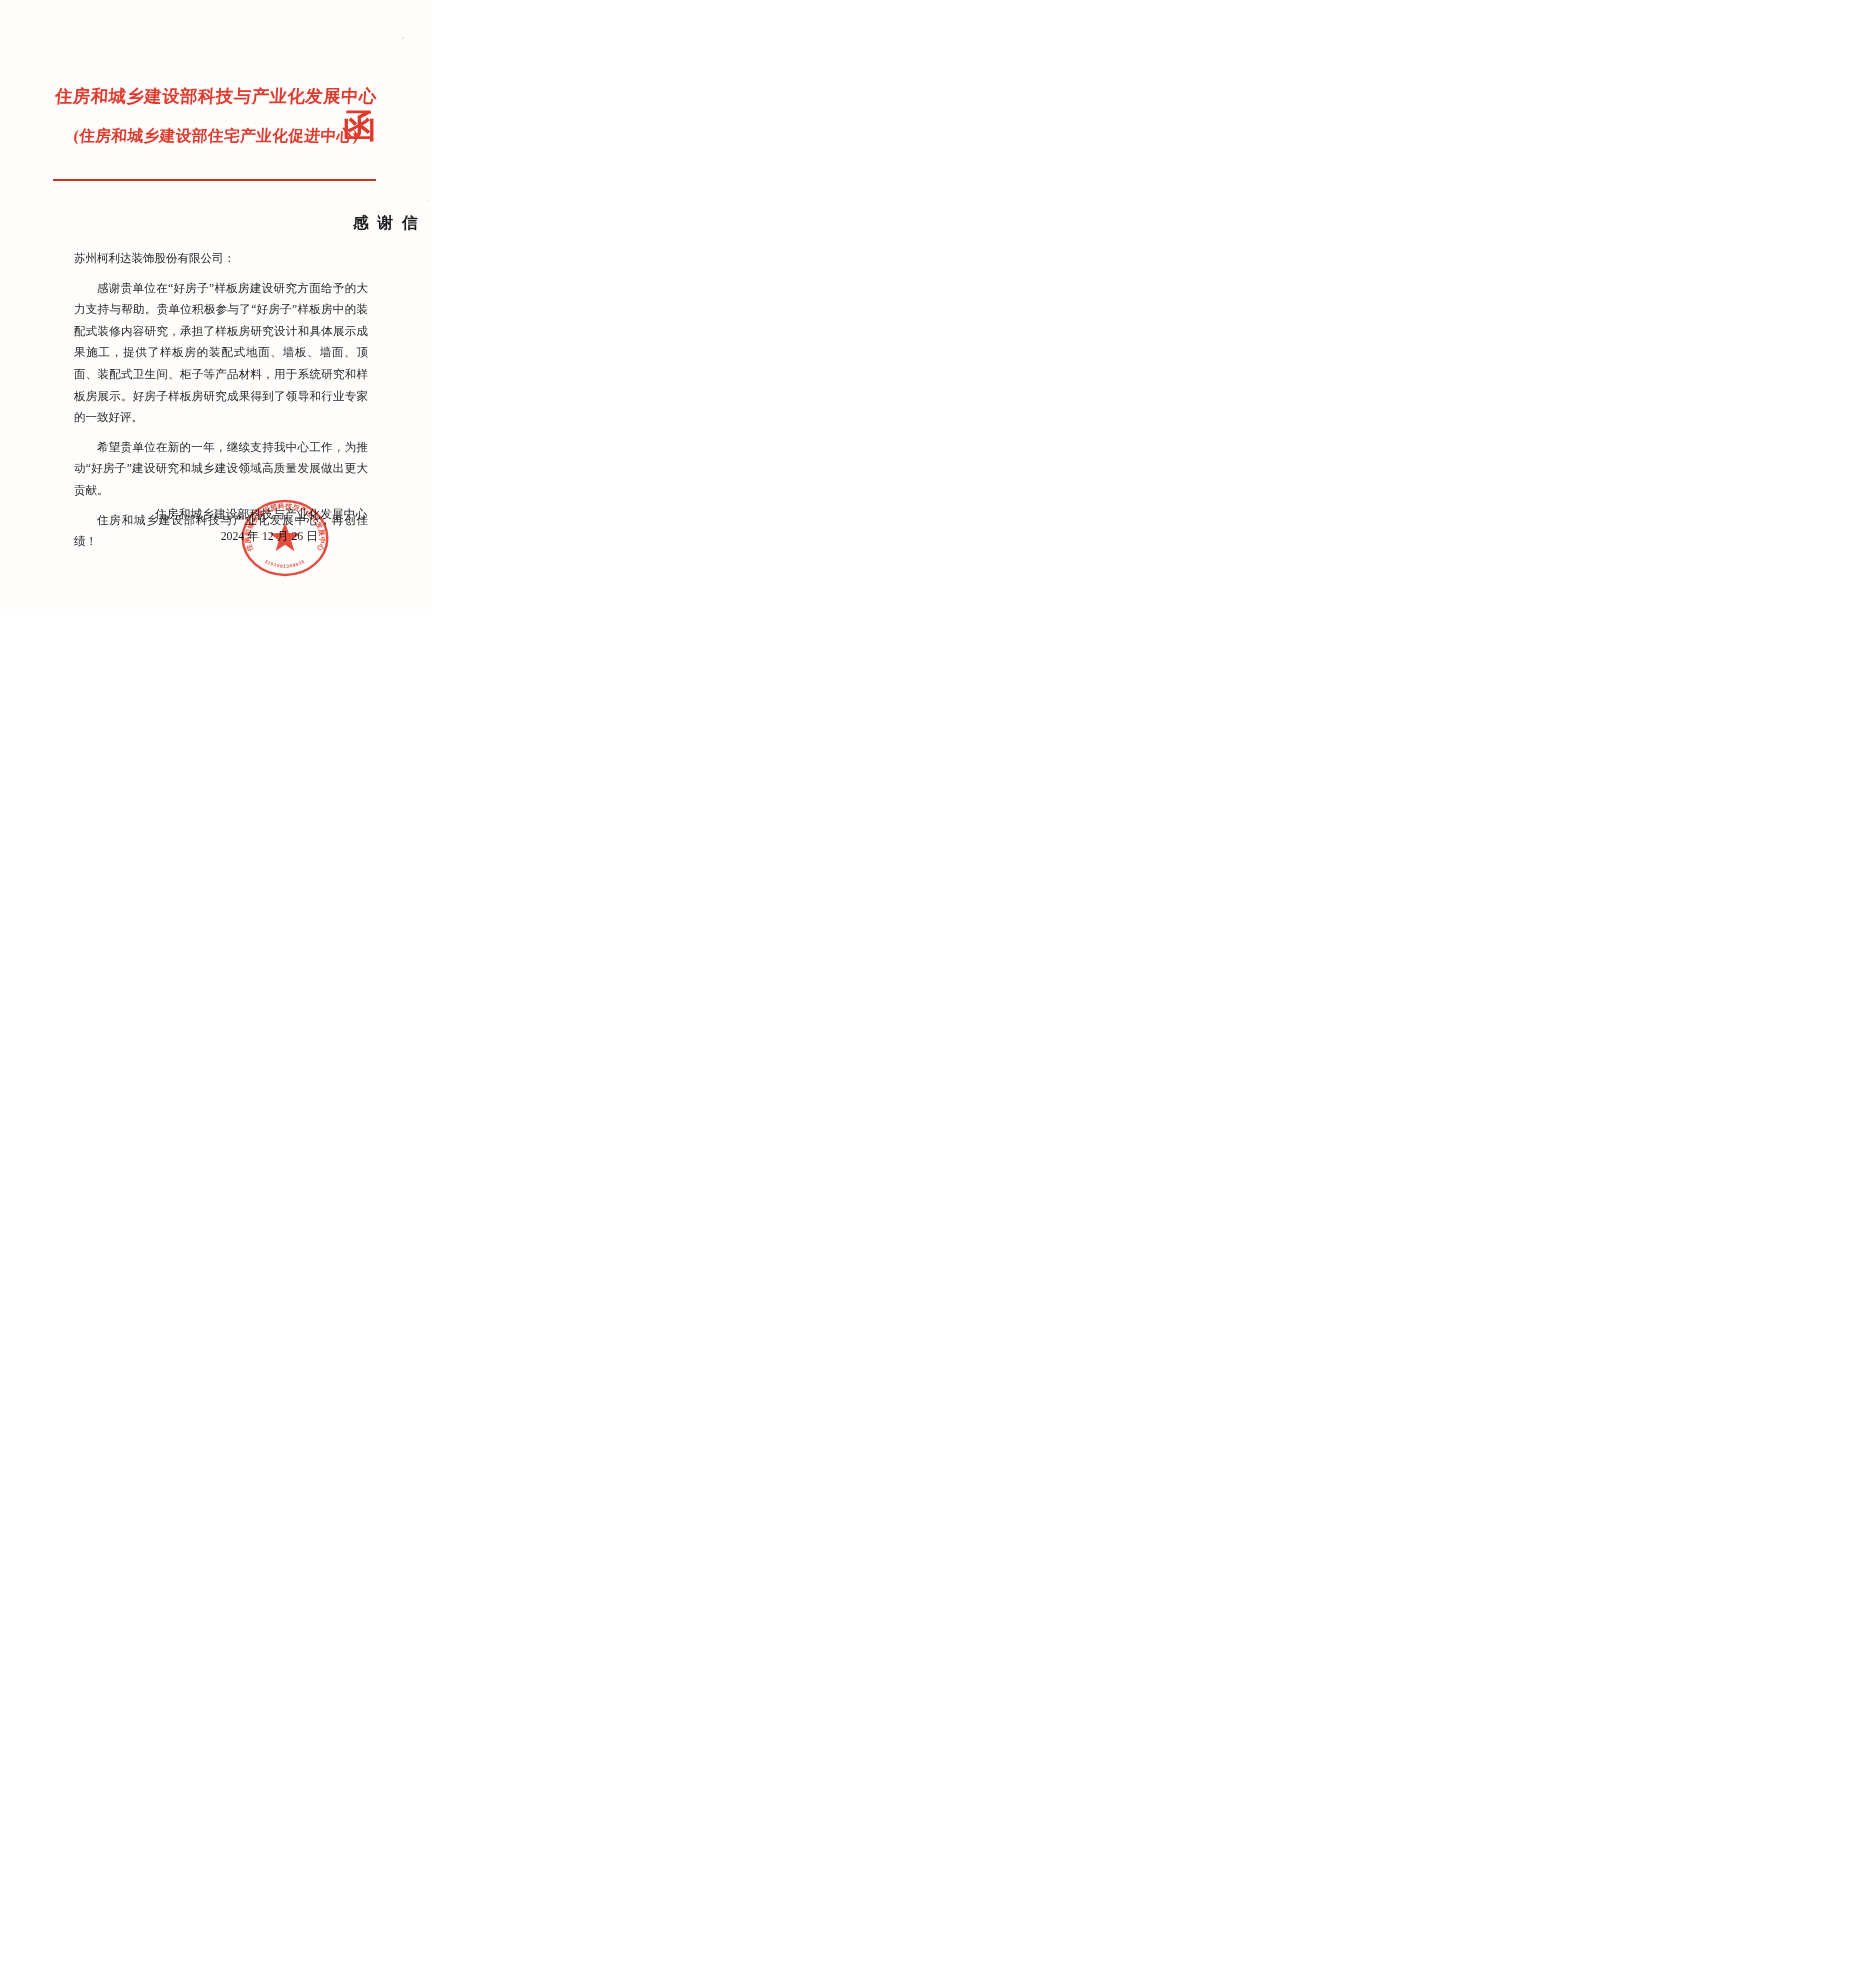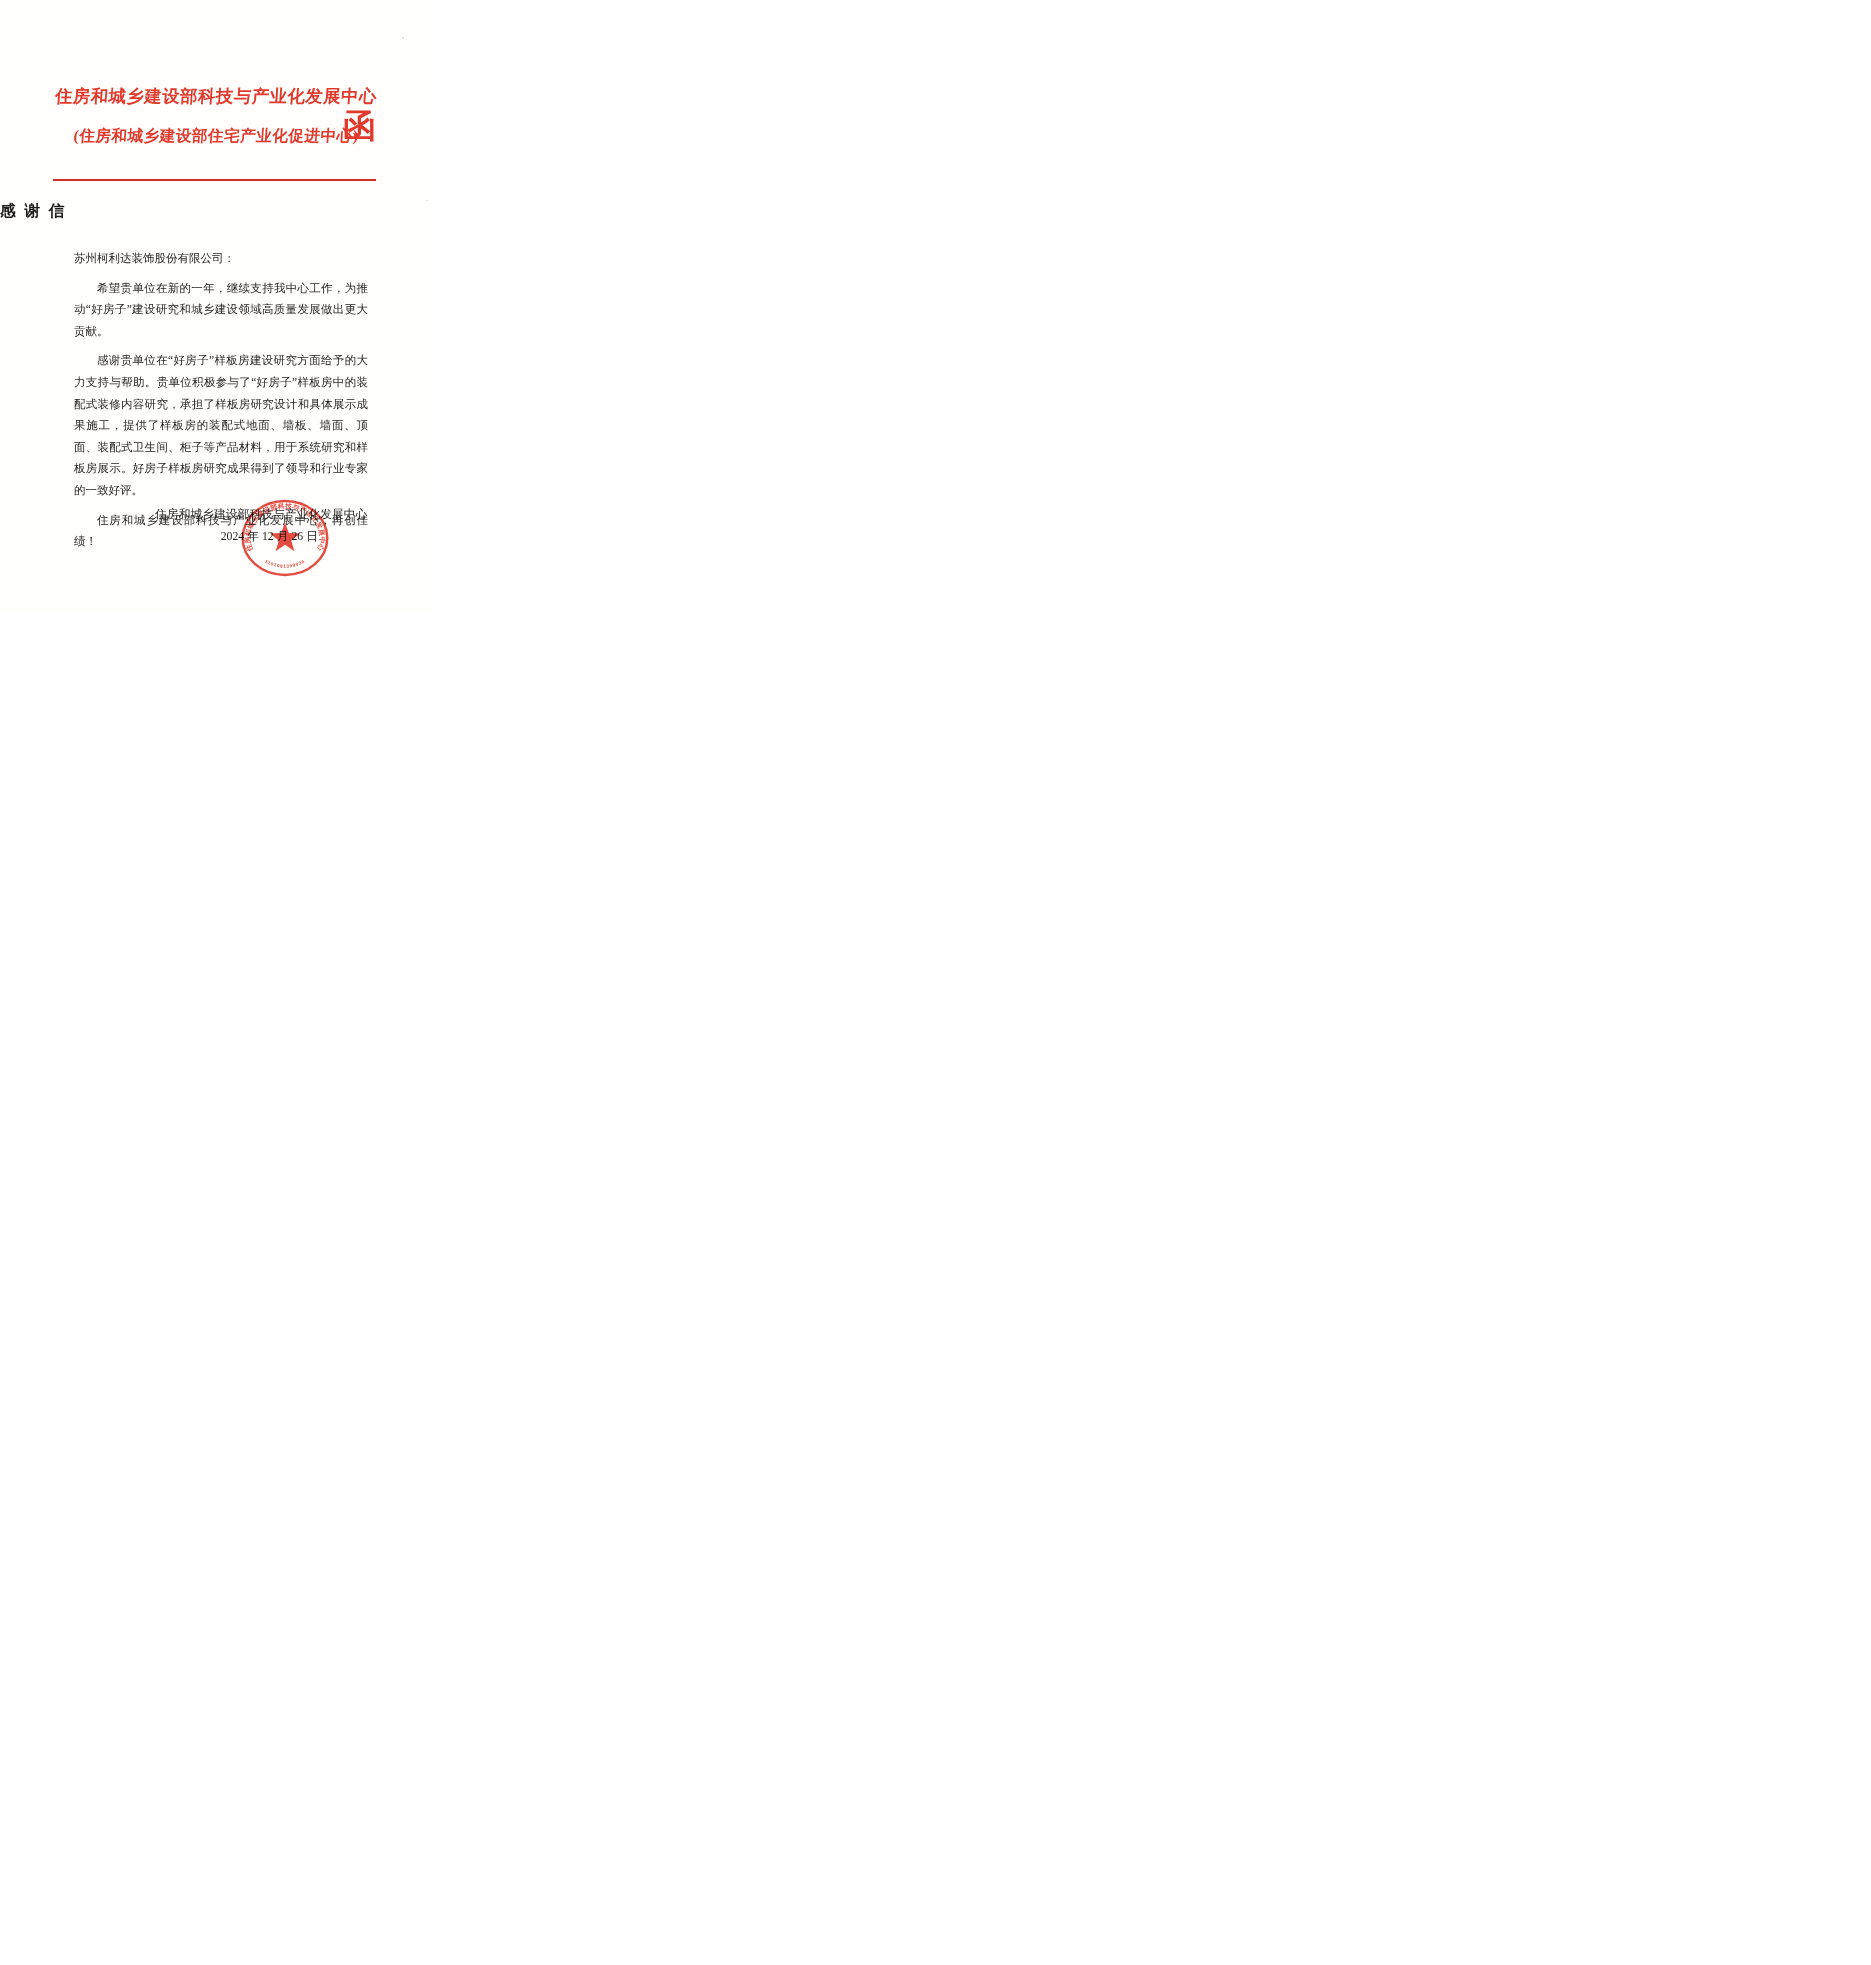--- a/index.html
+++ b/index.html
@@ -26,22 +26,22 @@
     position:absolute;left:342px;top:110px;width:35px;
     color:#e03a2d;font-weight:bold;font-size:33px;line-height:1;
     text-align:center;
   }
   .divider{
     position:absolute;left:53px;top:179px;width:323px;height:1.6px;
     background:#cf2f27;
   }
   
   .title{
-    position:absolute;left:0;right:0;top:202px;margin:0;
-    text-align:left;
+    position:absolute;left:0;right:0;top:202px;margin:12px;
+    text-align:right;
     font-size:15.7px;font-weight:bold;color:#1c1c1c;
     letter-spacing:2.4px;line-height:1.2;
   }
   
   .bodytext{
     position:absolute;left:66px;top:240px;width:310px;
     font-size:11.5px;line-height:21.6px;color:#1f1f1f;
     text-align:justify;
   }
   .bodytext p{margin:8px;}
@@ -83,22 +83,22 @@
   <div class="lh-line lh1">住房和城乡建设部科技与产业化发展中心</div>
   <div class="lh-line lh2">(住房和城乡建设部住宅产业化促进中心)</div>
   <div class="han">函</div>
 
   <div class="divider"></div>
 
   <h1 class="title">感 谢 信</h1>
 
   <div class="bodytext">
     <p class="salutation">苏州柯利达装饰股份有限公司：</p>
+    <p class="para">感谢贵单位在“好房子”样板房建设研究方面给予的大力支持与帮助。贵单位积极参与了“好房子”样板房中的装配式装修内容研究，承担了样板房研究设计和具体展示成果施工，提供了样板房的装配式地面、墙板、墙面、顶面、装配式卫生间、柜子等产品材料，用于系统研究和样板房展示。好房子样板房研究成果得到了领导和行业专家的一致好评。</p>
     <p class="para">希望贵单位在新的一年，继续支持我中心工作，为推动“好房子”建设研究和城乡建设领域高质量发展做出更大贡献。</p>
-    <p class="para">感谢贵单位在“好房子”样板房建设研究方面给予的大力支持与帮助。贵单位积极参与了“好房子”样板房中的装配式装修内容研究，承担了样板房研究设计和具体展示成果施工，提供了样板房的装配式地面、墙板、墙面、顶面、装配式卫生间、柜子等产品材料，用于系统研究和样板房展示。好房子样板房研究成果得到了领导和行业专家的一致好评。</p>
     <p class="para">住房和城乡建设部科技与产业化发展中心，再创佳绩！</p>
   </div>
 
   <div class="sigblock">
     <div class="sig-org">住房和城乡建设部科技与产业化发展中心</div>
     <div class="sig-date">2024 年 12 月 26 日</div>
   </div>
 
   <svg class="seal" viewBox="0 0 240 210" aria-hidden="true">
     <defs>

